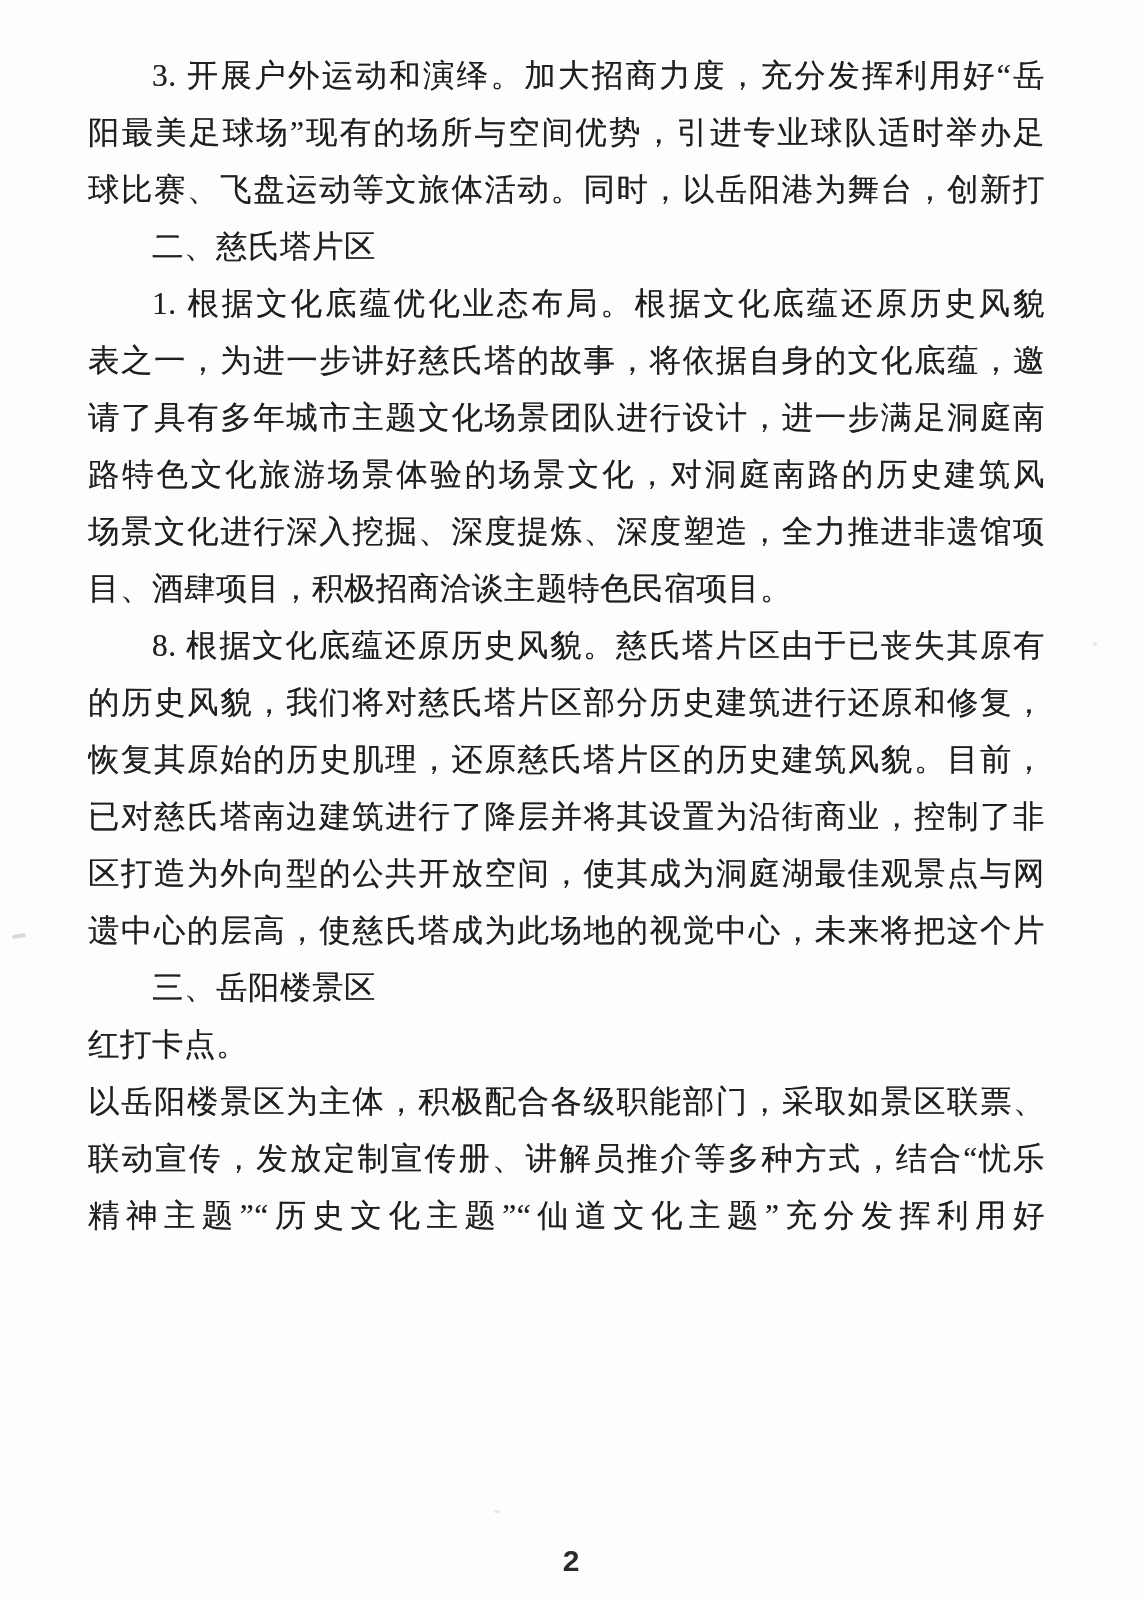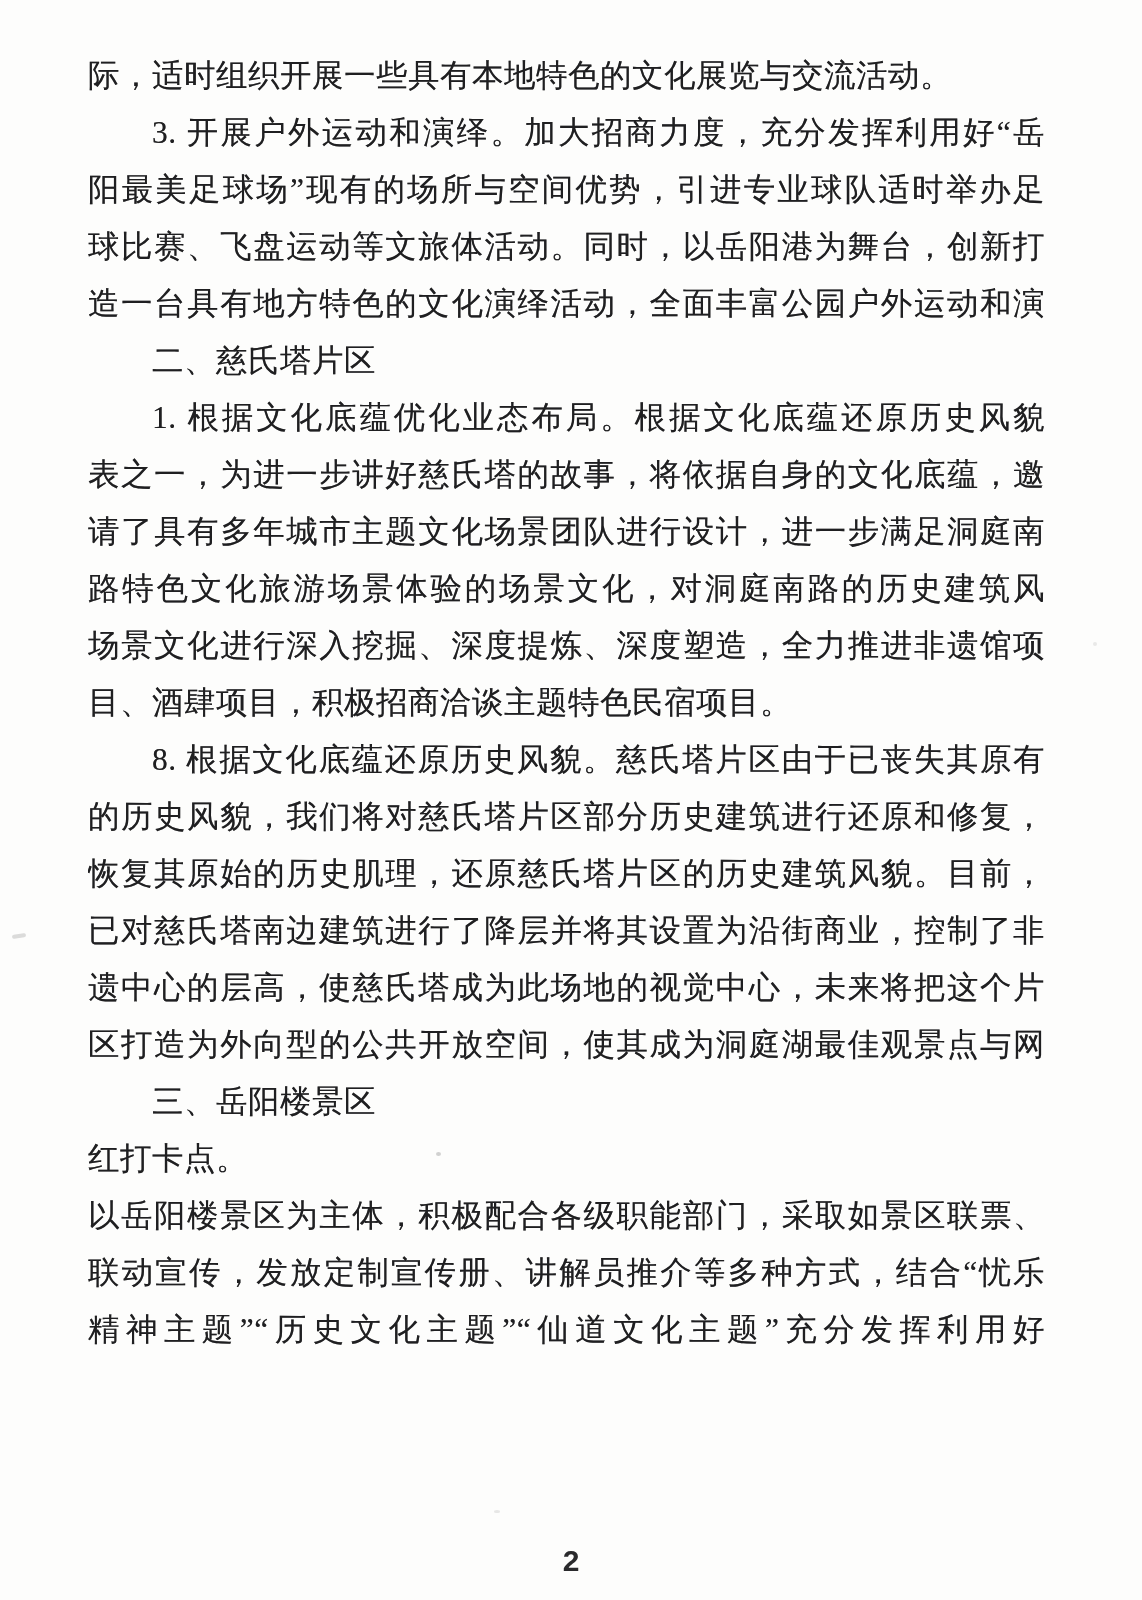--- a/index.html
+++ b/index.html
@@ -71,38 +71,36 @@
   .speckle.s2 { left: 12px;  top: 934px;  width: 14px; height: 4px; opacity: 0.35; border-radius: 2px; transform: rotate(-8deg); }
   .speckle.s3 { left: 494px; top: 1510px; width: 6px; height: 3px; opacity: 0.22; }
   .speckle.s4 { left: 1093px; top: 642px; width: 4px; height: 4px; opacity: 0.2; }
 </style>
 </head>
 <body>
 
 <div class="page">
   <div class="content">
     <div>
-        <div class="line"><span>际，适时组织开展一些具有本地特色的文化展览与交流活动。</span></div>
         <div class="line indent justify"><span class="bold">3. 开展户外运动和演绎。</span><span>加大招商力度，充分发挥利用好“岳</span></div>
         <div class="line justify"><span>阳最美足球场”现有的场所与空间优势，引进专业球队适时举办足</span></div>
         <div class="line justify"><span>球比赛、飞盘运动等文旅体活动。同时，以岳阳港为舞台，创新打</span></div>
-        <div class="line justify"><span>造一台具有地方特色的文化演绎活动，全面丰富公园户外运动和演</span></div>
         <div class="line indent heading"><span class="bold">二、慈氏塔片区</span></div>
         <div class="line indent justify"><span class="bold">1. 根据文化底蕴优化业态布局。</span><span>根据文化底蕴还原历史风貌</span></div>
         <div class="line justify"><span>表之一，为进一步讲好慈氏塔的故事，将依据自身的文化底蕴，邀</span></div>
         <div class="line justify"><span>请了具有多年城市主题文化场景团队进行设计，进一步满足洞庭南</span></div>
         <div class="line justify"><span>路特色文化旅游场景体验的场景文化，对洞庭南路的历史建筑风貌、</span></div>
         <div class="line justify"><span>场景文化进行深入挖掘、深度提炼、深度塑造，全力推进非遗馆项</span></div>
         <div class="line"><span>目、酒肆项目，积极招商洽谈主题特色民宿项目。</span></div>
         <div class="line indent justify"><span class="bold">8. 根据文化底蕴还原历史风貌。</span><span>慈氏塔片区由于已丧失其原有</span></div>
         <div class="line justify"><span>的历史风貌，我们将对慈氏塔片区部分历史建筑进行还原和修复，</span></div>
         <div class="line justify"><span>恢复其原始的历史肌理，还原慈氏塔片区的历史建筑风貌。目前，</span></div>
         <div class="line justify"><span>已对慈氏塔南边建筑进行了降层并将其设置为沿街商业，控制了非</span></div>
+        <div class="line justify"><span>区打造为外向型的公共开放空间，使其成为洞庭湖最佳观景点与网</span></div>
         <div class="line justify"><span>遗中心的层高，使慈氏塔成为此场地的视觉中心，未来将把这个片</span></div>
-        <div class="line justify"><span>区打造为外向型的公共开放空间，使其成为洞庭湖最佳观景点与网</span></div>
         <div class="line indent heading"><span class="bold">三、岳阳楼景区</span></div>
         <div class="line"><span>红打卡点。</span></div>
         <div class="line justify"><span>以岳阳楼景区为主体，积极配合各级职能部门，采取如景区联票、</span></div>
         <div class="line justify"><span>联动宣传，发放定制宣传册、讲解员推介等多种方式，结合“忧乐</span></div>
         <div class="line justify"><span>精神主题”“历史文化主题”“仙道文化主题”充分发挥利用好</span></div>
       </div>
   </div>
 
   <div class="page-number">2</div>
 

